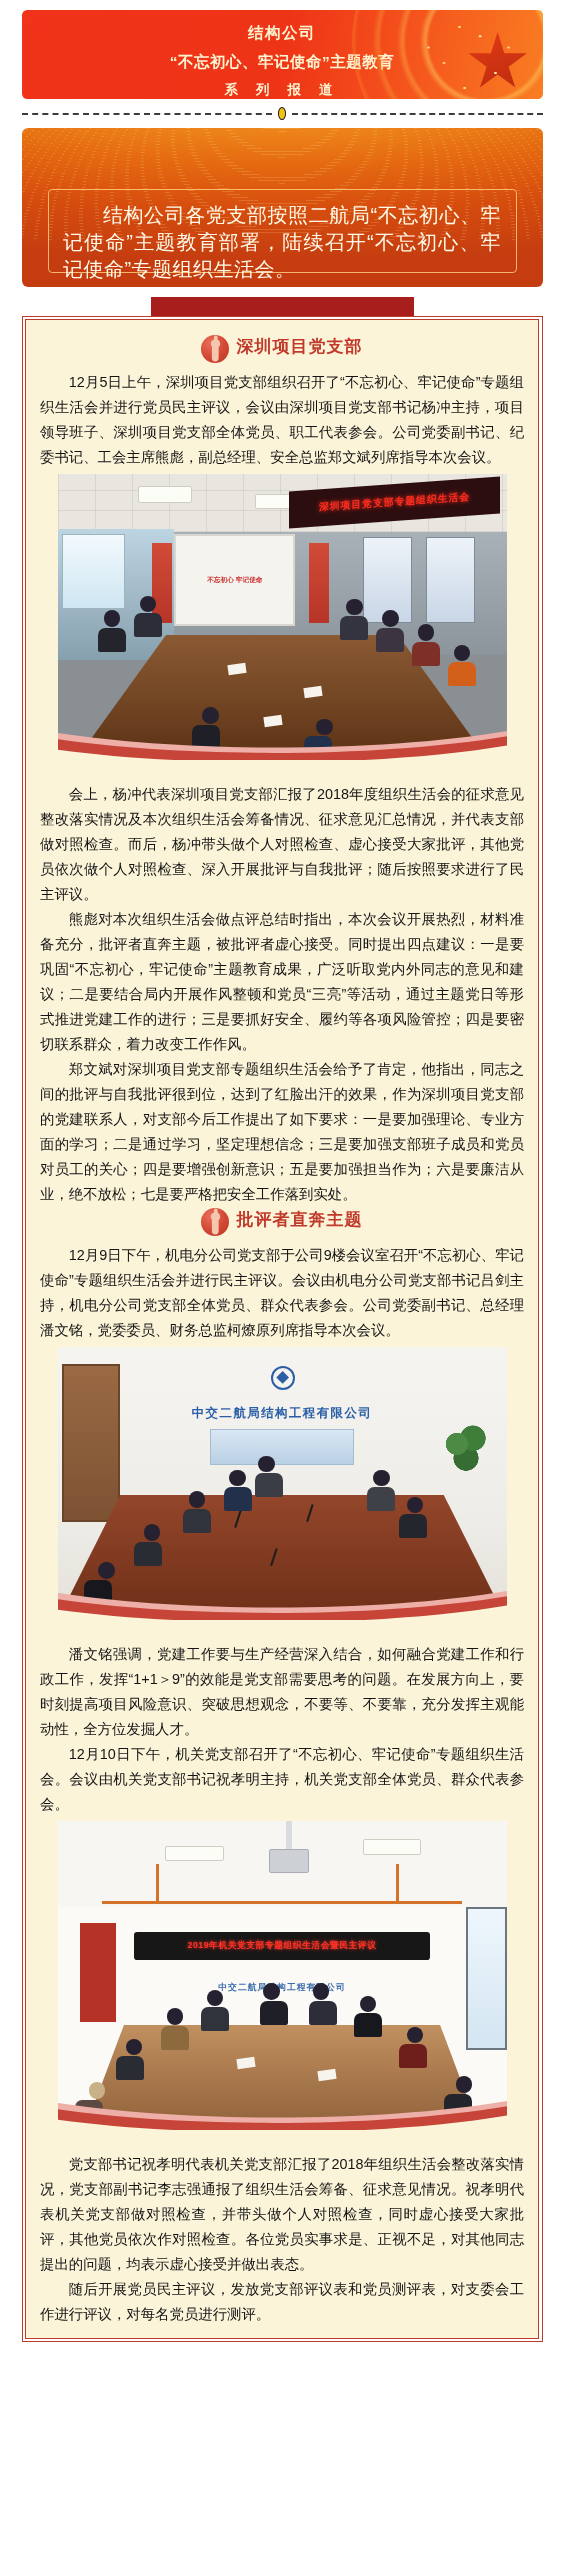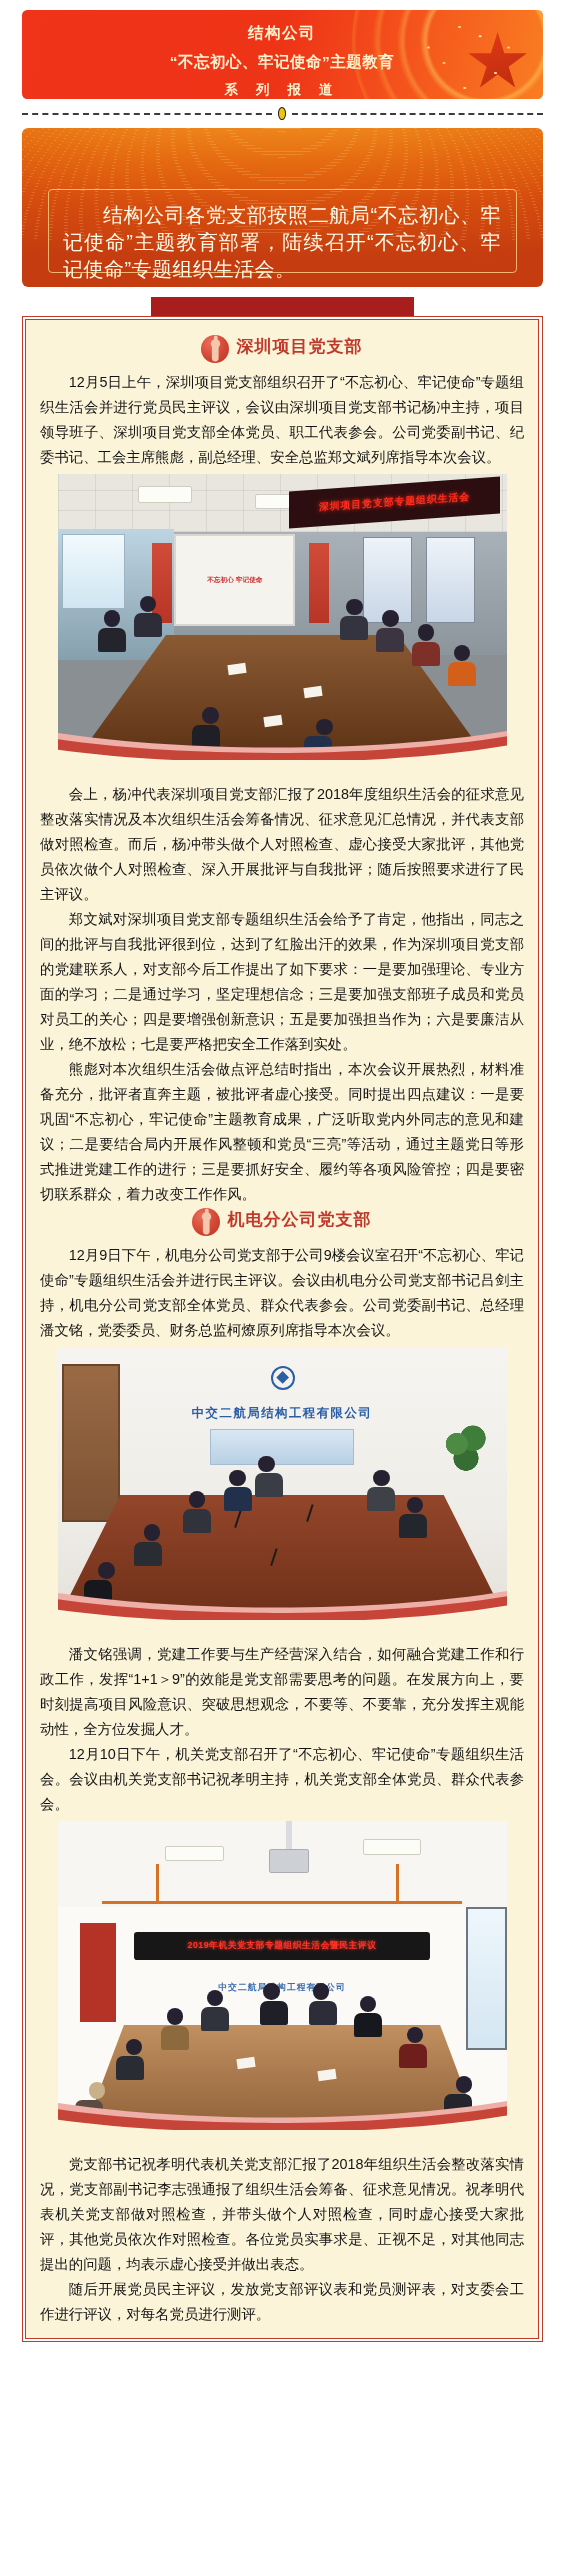--- a/index.html
+++ b/index.html
@@ -216,36 +216,36 @@
       <div class="fig" style="left:30%;bottom:4%;width:37px;--c:#1f2027;"></div>
       <div class="fig" style="left:55%;bottom:0%;width:40px;--c:#23304b;"></div>
       <svg class="ribbon" viewBox="0 0 872 58" preserveAspectRatio="none">
         <path d="M0,6 C250,44 620,44 872,2 L872,18 C620,60 250,60 0,24 Z" fill="#edafa7"></path>
         <path d="M0,18 C250,54 620,54 872,12 L872,32 C620,74 250,74 0,40 Z" fill="#c64538"></path>
         <path d="M0,38 C250,72 620,72 872,30 L872,58 L0,58 Z" fill="#fcf4d9"></path>
       </svg>
     </div>
 
     <p class="para">会上，杨冲代表深圳项目党支部汇报了2018年度组织生活会的征求意见整改落实情况及本次组织生活会筹备情况、征求意见汇总情况，并代表支部做对照检查。而后，杨冲带头做个人对照检查、虚心接受大家批评，其他党员依次做个人对照检查、深入开展批评与自我批评；随后按照要求进行了民主评议。</p>
+    <p class="para">熊彪对本次组织生活会做点评总结时指出，本次会议开展热烈，材料准备充分，批评者直奔主题，被批评者虚心接受。同时提出四点建议：一是要巩固“不忘初心，牢记使命”主题教育成果，广泛听取党内外同志的意见和建议；二是要结合局内开展作风整顿和党员“三亮”等活动，通过主题党日等形式推进党建工作的进行；三是要抓好安全、履约等各项风险管控；四是要密切联系群众，着力改变工作作风。</p>
     <p class="para">郑文斌对深圳项目党支部专题组织生活会给予了肯定，他指出，同志之间的批评与自我批评很到位，达到了红脸出汗的效果，作为深圳项目党支部的党建联系人，对支部今后工作提出了如下要求：一是要加强理论、专业方面的学习；二是通过学习，坚定理想信念；三是要加强支部班子成员和党员对员工的关心；四是要增强创新意识；五是要加强担当作为；六是要廉洁从业，绝不放松；七是要严格把安全工作落到实处。</p>
-    <p class="para">熊彪对本次组织生活会做点评总结时指出，本次会议开展热烈，材料准备充分，批评者直奔主题，被批评者虚心接受。同时提出四点建议：一是要巩固“不忘初心，牢记使命”主题教育成果，广泛听取党内外同志的意见和建议；二是要结合局内开展作风整顿和党员“三亮”等活动，通过主题党日等形式推进党建工作的进行；三是要抓好安全、履约等各项风险管控；四是要密切联系群众，着力改变工作作风。</p>
   </div>
 
   <div>
     <div class="sec-head">
       <span class="sec-icon">
         <svg viewBox="0 0 54 54">
               <g fill="#f4c7ae">
                 <rect x="21" y="19" width="13" height="32" rx="6"></rect>
                 <circle cx="28" cy="17" r="9"></circle>
                 <rect x="25" y="1" width="7" height="17" rx="3.5"></rect>
               </g>
             </svg>
       </span>
-      <span class="sec-title">机电分公司党支部</span>
+      <span class="sec-title">批评者直奔主题</span>
     </div>
     <p class="para">12月9日下午，机电分公司党支部于公司9楼会议室召开“不忘初心、牢记使命”专题组织生活会并进行民主评议。会议由机电分公司党支部书记吕剑主持，机电分公司党支部全体党员、群众代表参会。公司党委副书记、总经理潘文铭，党委委员、财务总监柯燎原列席指导本次会议。</p>
 
     <div class="photo ph2">
       <div class="sc s2-wall"></div>
       <div class="sc s2-door"></div>
       <div class="sc" style="left:47.5%;top:7%;width:24px;height:24px;border:2.6px solid #2a5fa8;border-radius:50%;">
         <div style="width:9.3px;height:9.3px;background:#2a5fa8;transform:rotate(45deg);margin:4.6px auto;"></div>
       </div>
       <div class="sc s2-sign">中交二航局结构工程有限公司</div>

